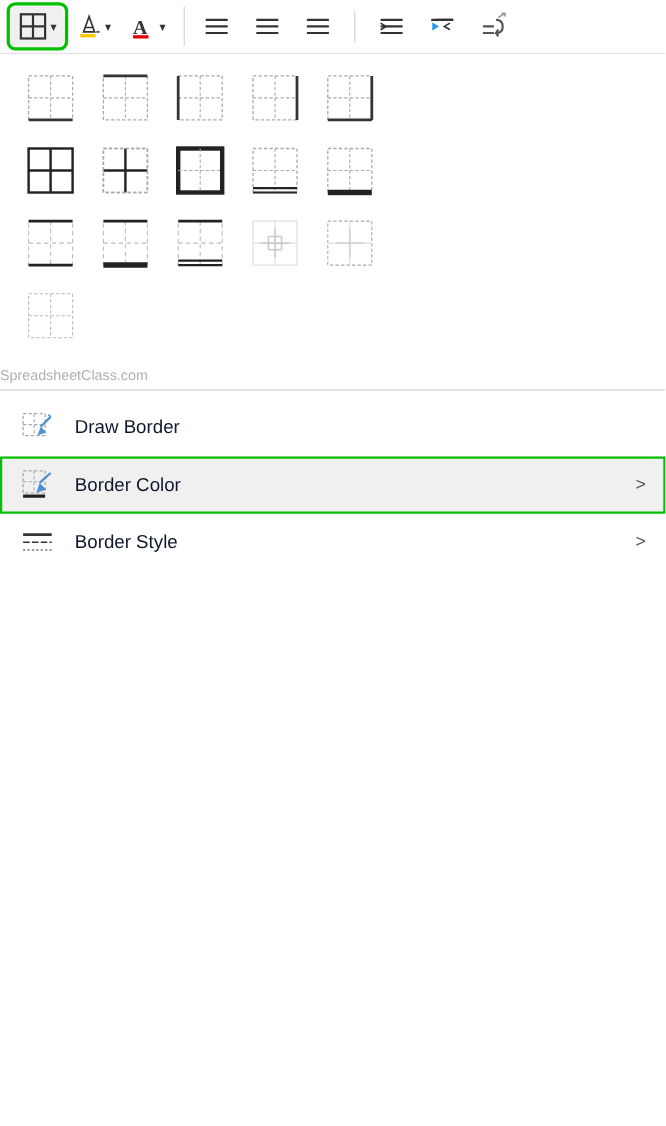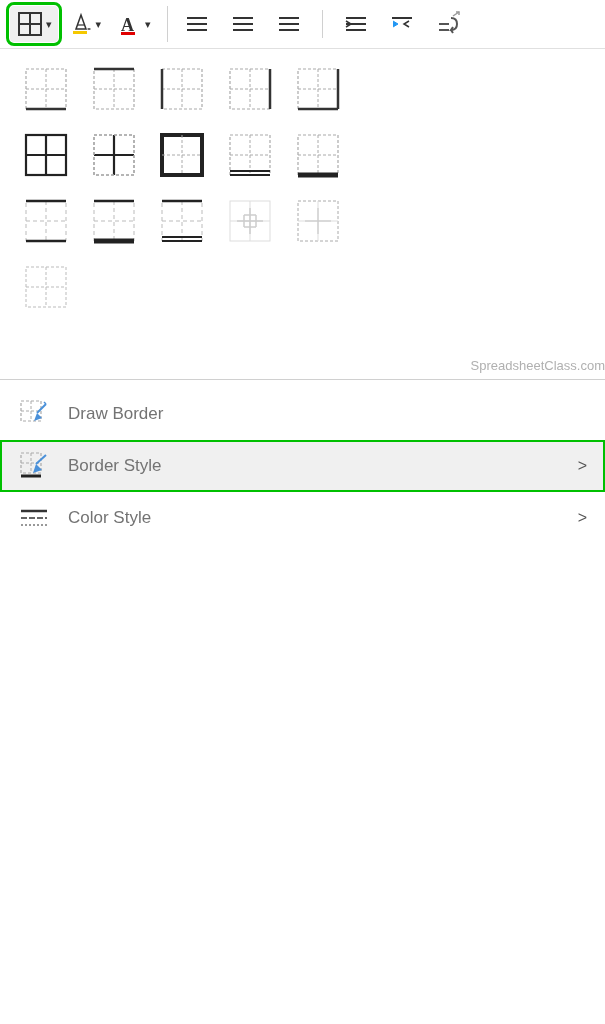--- a/index.html
+++ b/index.html
@@ -66,27 +66,26 @@
       cursor: pointer;
       border-radius: 4px;
     }
     .border-icon-cell svg {
       width: 46px;
       height: 46px;
     }
 
     
     .watermark {
-      text-align: right;
+      text-align: left;
       color: #b0b0b0;
       font-size: 13px;
       padding: 6px 0 6px 0;
       border-bottom: 1px solid #d0d0d0;
       margin-bottom: 4px;
-      margin-top: 25px;
     }
 
     
     .menu-list {
       list-style: none;
       padding: 4px 0;
     }
     .menu-item {
       display: flex;
       align-items: center;
@@ -104,21 +103,21 @@
       width: 32px;
       height: 32px;
       flex-shrink: 0;
       display: flex;
       align-items: center;
       justify-content: center;
     }
     .menu-item-label {
       flex: 1;
       font-size: 17px;
-      color: #737373;
+      color: #0f172a;
     }
     .menu-item-arrow {
       font-size: 16px;
       color: #555;
       margin-left: auto;
     }
   </style>
 </head>
 <body>
 
@@ -400,29 +399,29 @@
         <rect x="2" y="2" width="20" height="20" fill="none" stroke="#aaa" stroke-width="1.2" stroke-dasharray="3,2"></rect>
         <line x1="2" y1="12" x2="22" y2="12" stroke="#aaa" stroke-width="1" stroke-dasharray="3,2"></line>
         <line x1="12" y1="2" x2="12" y2="22" stroke="#aaa" stroke-width="1" stroke-dasharray="3,2"></line>
 
         <line x1="17" y1="13" x2="27" y2="4" stroke="#4a90d9" stroke-width="2"></line>
         <polygon points="17,13 14,22 23,19" fill="#4a90d9"></polygon>
 
         <line x1="2" y1="25" x2="22" y2="25" stroke="#222" stroke-width="3"></line>
       </svg>
     </div>
-    <span class="menu-item-label">Border Style</span>
+    <span class="menu-item-label">Border Color</span>
     <span class="menu-item-arrow">&gt;</span>
   </li>
 
   <li class="menu-item">
     <div class="menu-item-icon">
       <svg width="30" height="30" viewBox="0 0 30 30">
         <line x1="2" y1="8" x2="28" y2="8" stroke="#333" stroke-width="2.5"></line>
         <line x1="2" y1="15" x2="28" y2="15" stroke="#333" stroke-width="1.5" stroke-dasharray="6,2"></line>
         <line x1="2" y1="22" x2="28" y2="22" stroke="#333" stroke-width="1" stroke-dasharray="2,2"></line>
       </svg>
     </div>
-    <span class="menu-item-label">Color Style</span>
+    <span class="menu-item-label">Border Style</span>
     <span class="menu-item-arrow">&gt;</span>
   </li>
 
 </ul>
 
 </body></html>

